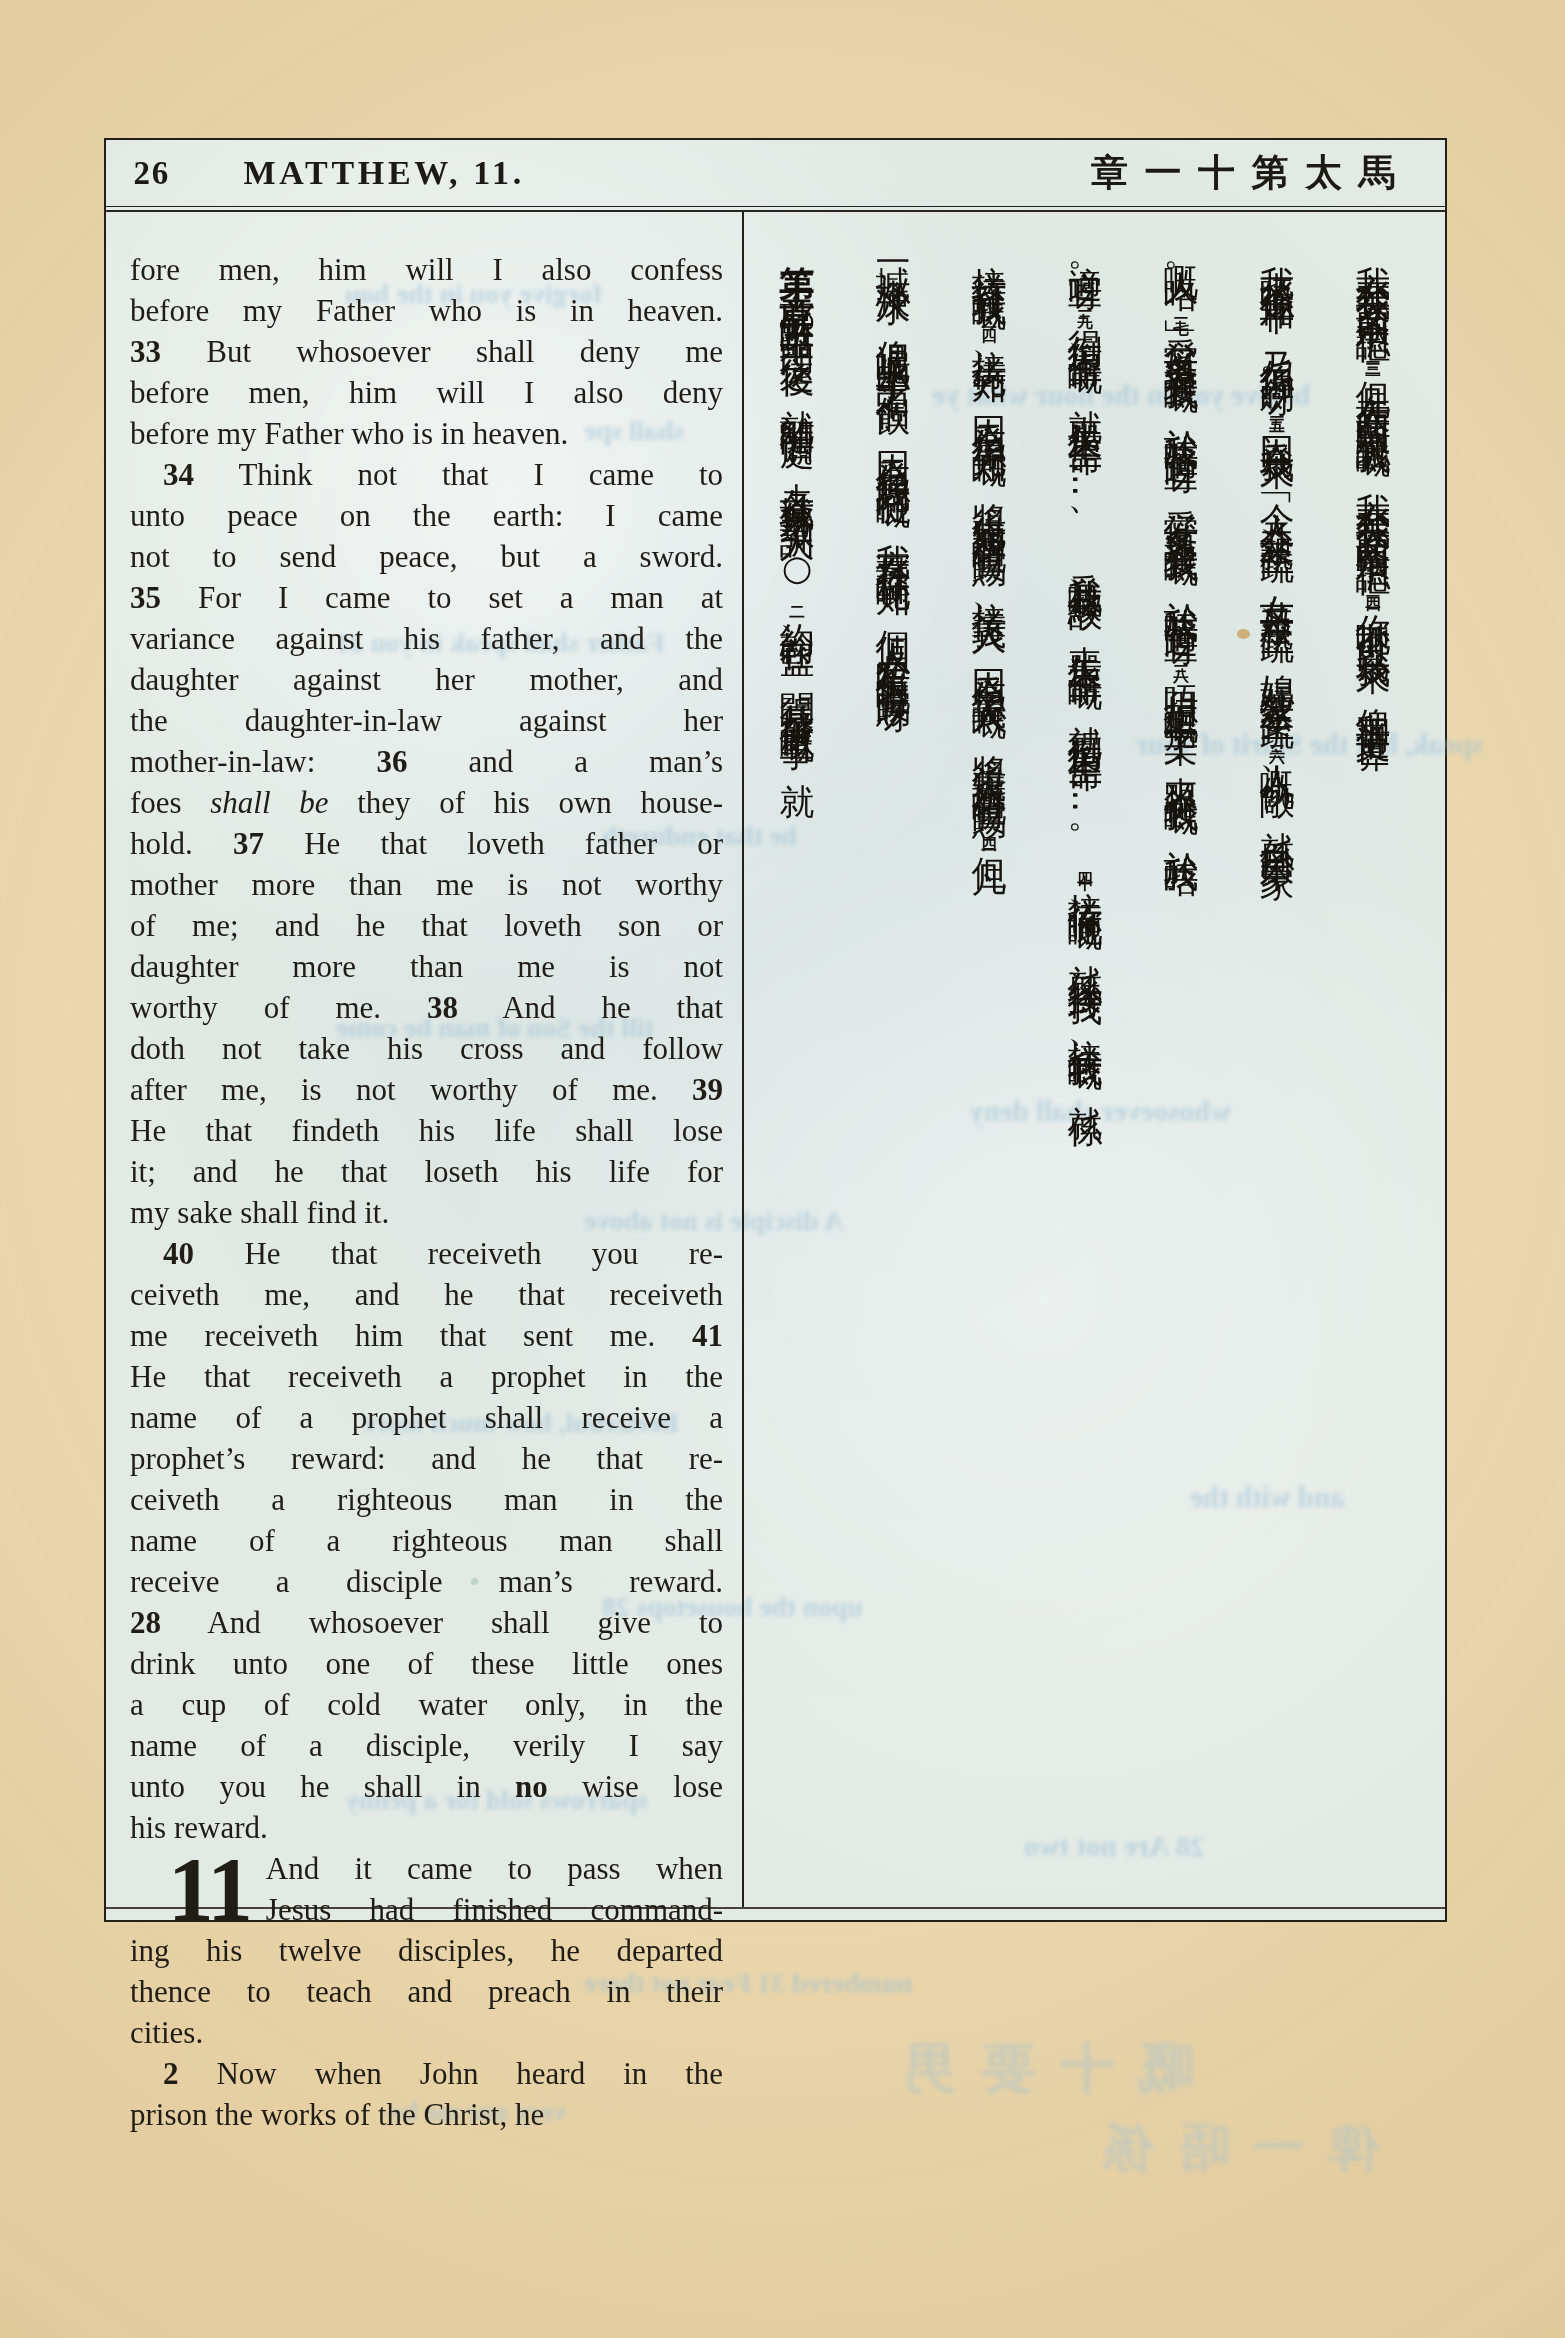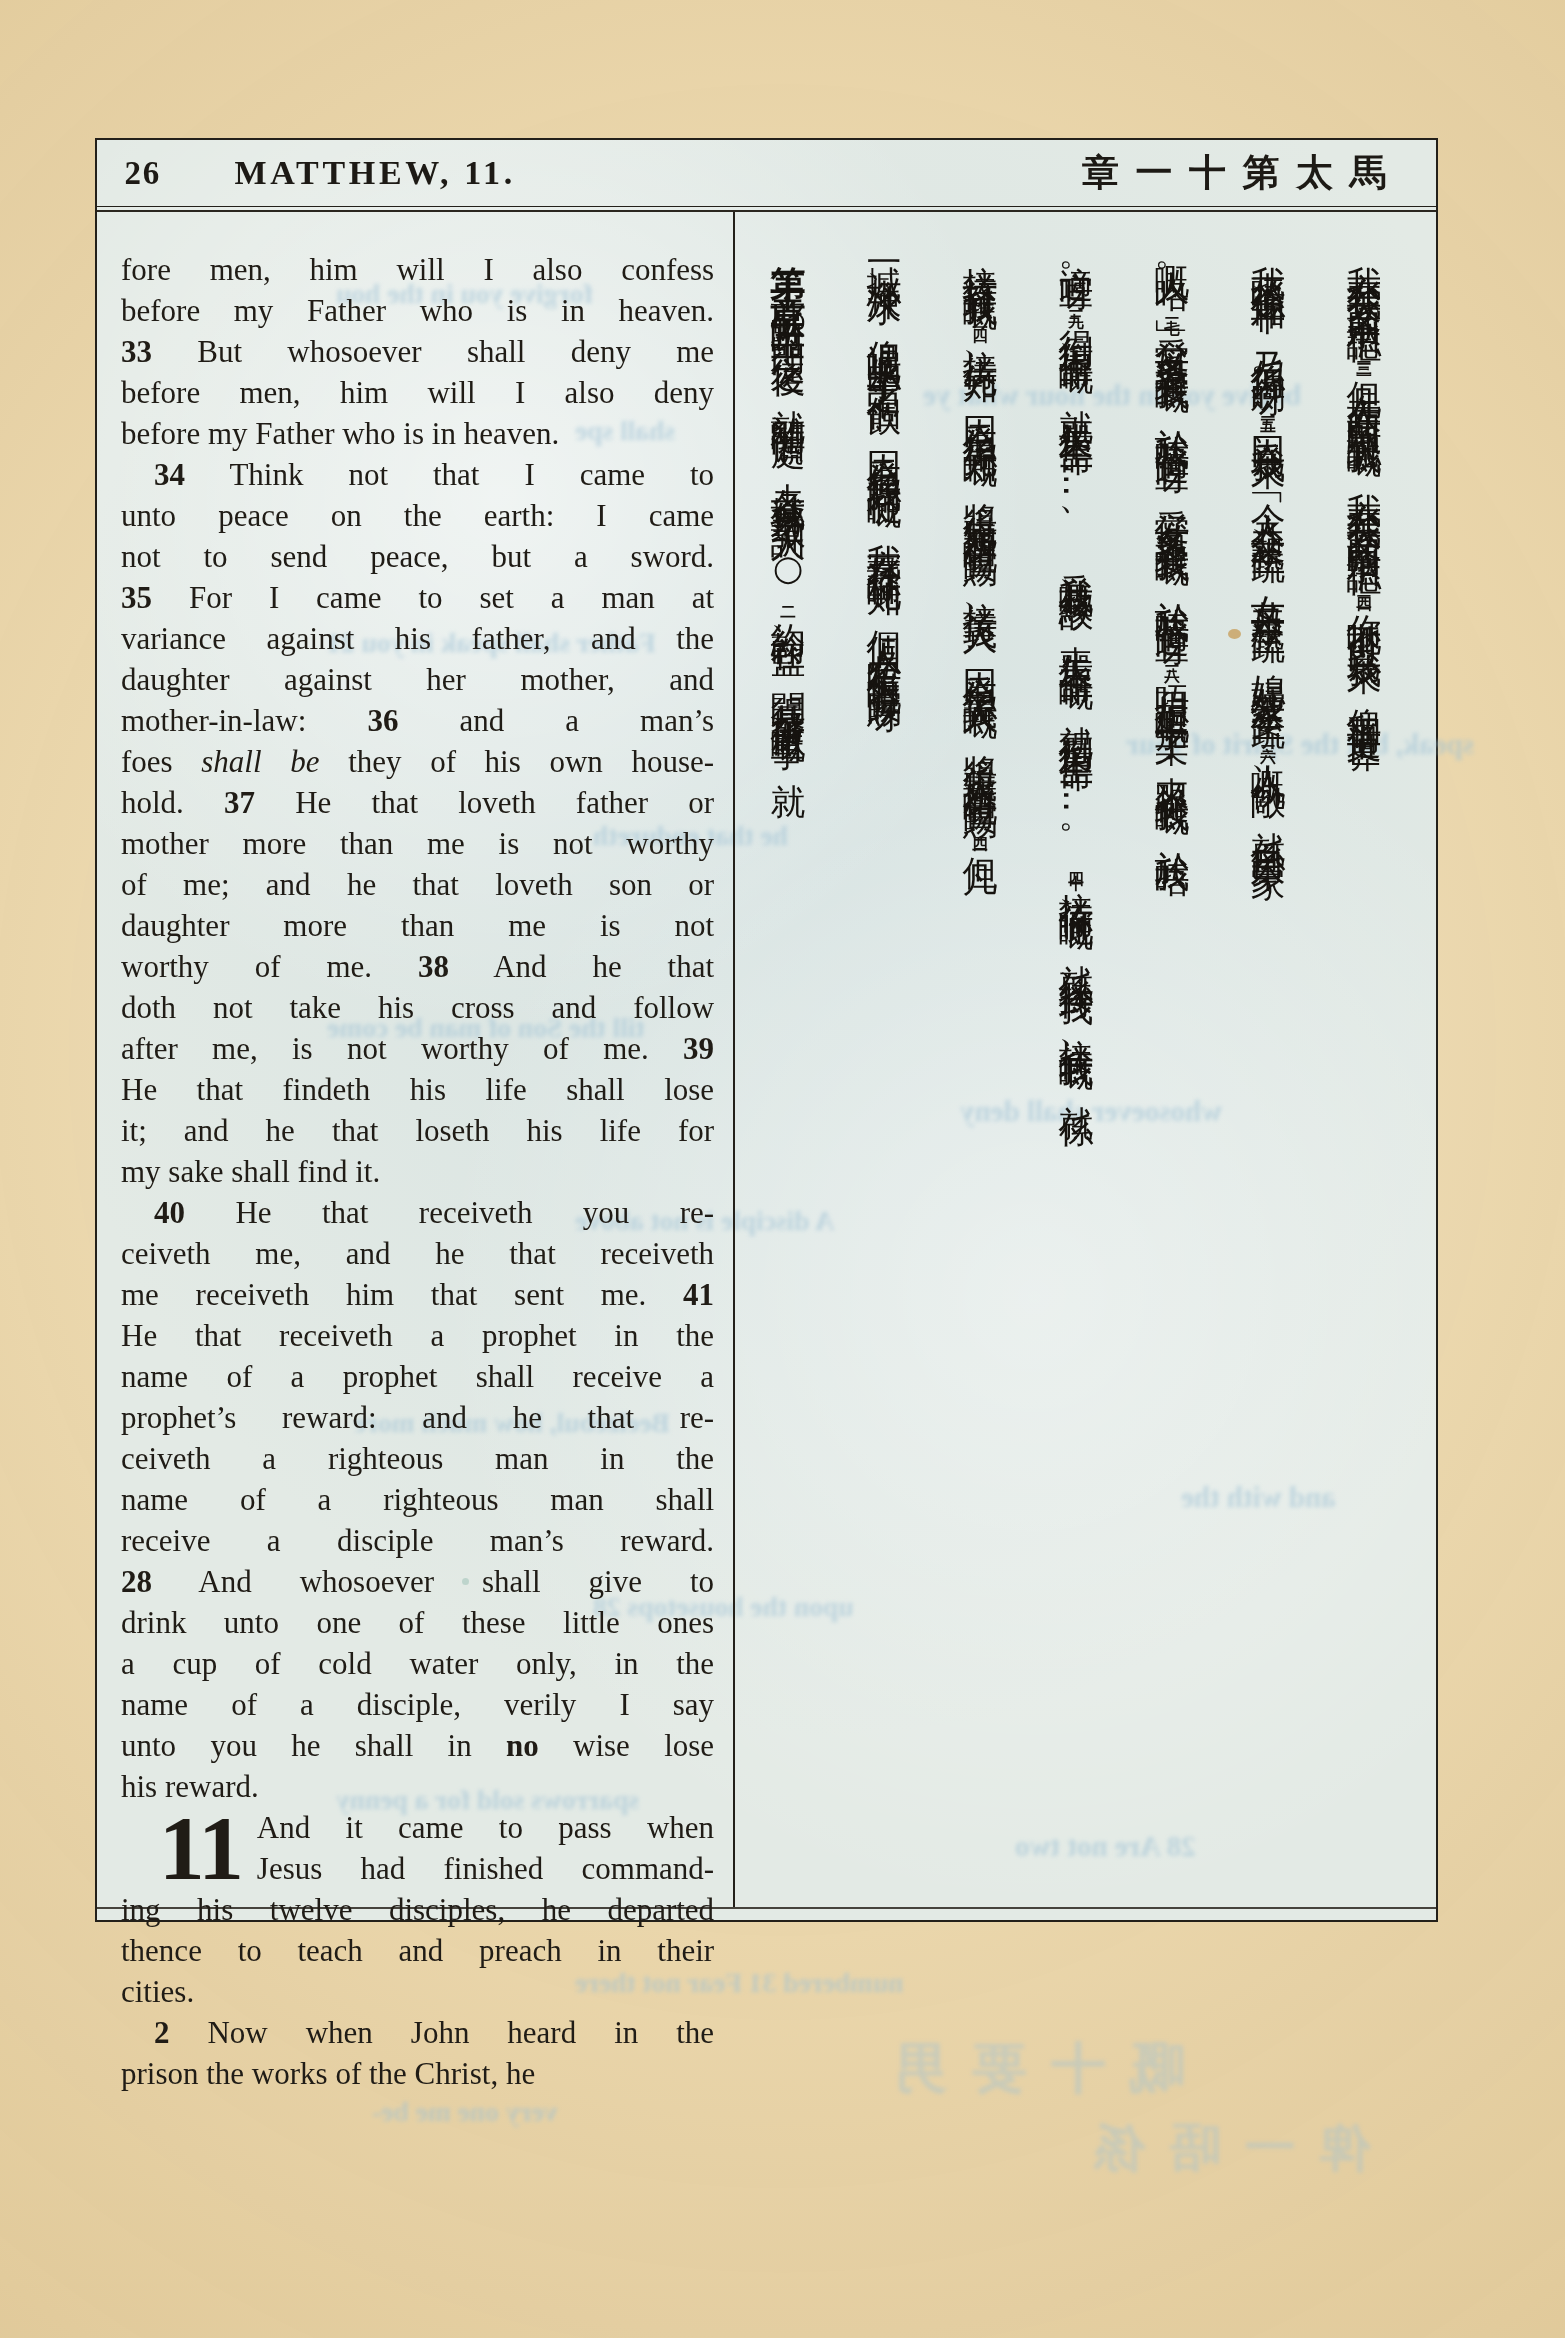--- a/index.html
+++ b/index.html
@@ -5,21 +5,21 @@
   html,body{margin:0;padding:0;}
   body{
     width:1566px;height:2338px;position:relative;overflow:hidden;
     background:
       radial-gradient(ellipse 120% 90% at 50% 45%, rgba(255,244,214,.55), rgba(205,170,110,.45)),
       #e6d2a6;
     font-family:"Liberation Serif","DejaVu Serif",serif;
   }
   
   .sheet{
-    position:absolute;left:95px;top:138px;width:1343px;height:1784px;
+    position:absolute;left:104px;top:138px;width:1343px;height:1784px;
     border:2.8px solid #23201a;
     background:
       radial-gradient(ellipse 40% 30% at 30% 20%, rgba(255,255,255,.55), rgba(255,255,255,0)),
       radial-gradient(ellipse 45% 35% at 70% 65%, rgba(255,255,255,.4), rgba(255,255,255,0)),
       radial-gradient(ellipse 60% 50% at 55% 40%, rgba(171,201,214,.22), rgba(171,201,214,0)),
       #e3eae5;
     box-sizing:border-box;
   }
   .sheet::after{ 
     content:"";position:absolute;left:0;right:0;bottom:11px;height:1.8px;background:#2a261f;opacity:.85;
@@ -97,20 +97,21 @@
           <div class="eline">before men, him will I also deny</div>
           <div class="eline last">before my Father who is in heaven.</div>
         </div>
         <div class="epara indent">
           <div class="eline first"><b>34</b> Think not that I came to</div>
           <div class="eline">unto peace on the earth: I came</div>
           <div class="eline">not to send peace, but a sword.</div>
           <div class="eline"><b>35</b> For I came to set a man at</div>
           <div class="eline">variance against his father, and the</div>
           <div class="eline">daughter against her mother, and</div>
+          <div class="eline">the daughter-in-law against her</div>
           <div class="eline">mother-in-law:  <b>36</b> and a man’s</div>
           <div class="eline">foes <i>shall be</i> they of his own house-</div>
           <div class="eline">hold.  <b>37</b> He that loveth father or</div>
           <div class="eline">mother more than me is not worthy</div>
           <div class="eline">of me; and he that loveth son or</div>
           <div class="eline">daughter more than me is not</div>
           <div class="eline">worthy of me.  <b>38</b> And he that</div>
           <div class="eline">doth not take his cross and follow</div>
           <div class="eline">after me, is not worthy of me.  <b>39</b></div>
           <div class="eline">He that findeth his life shall lose</div>

